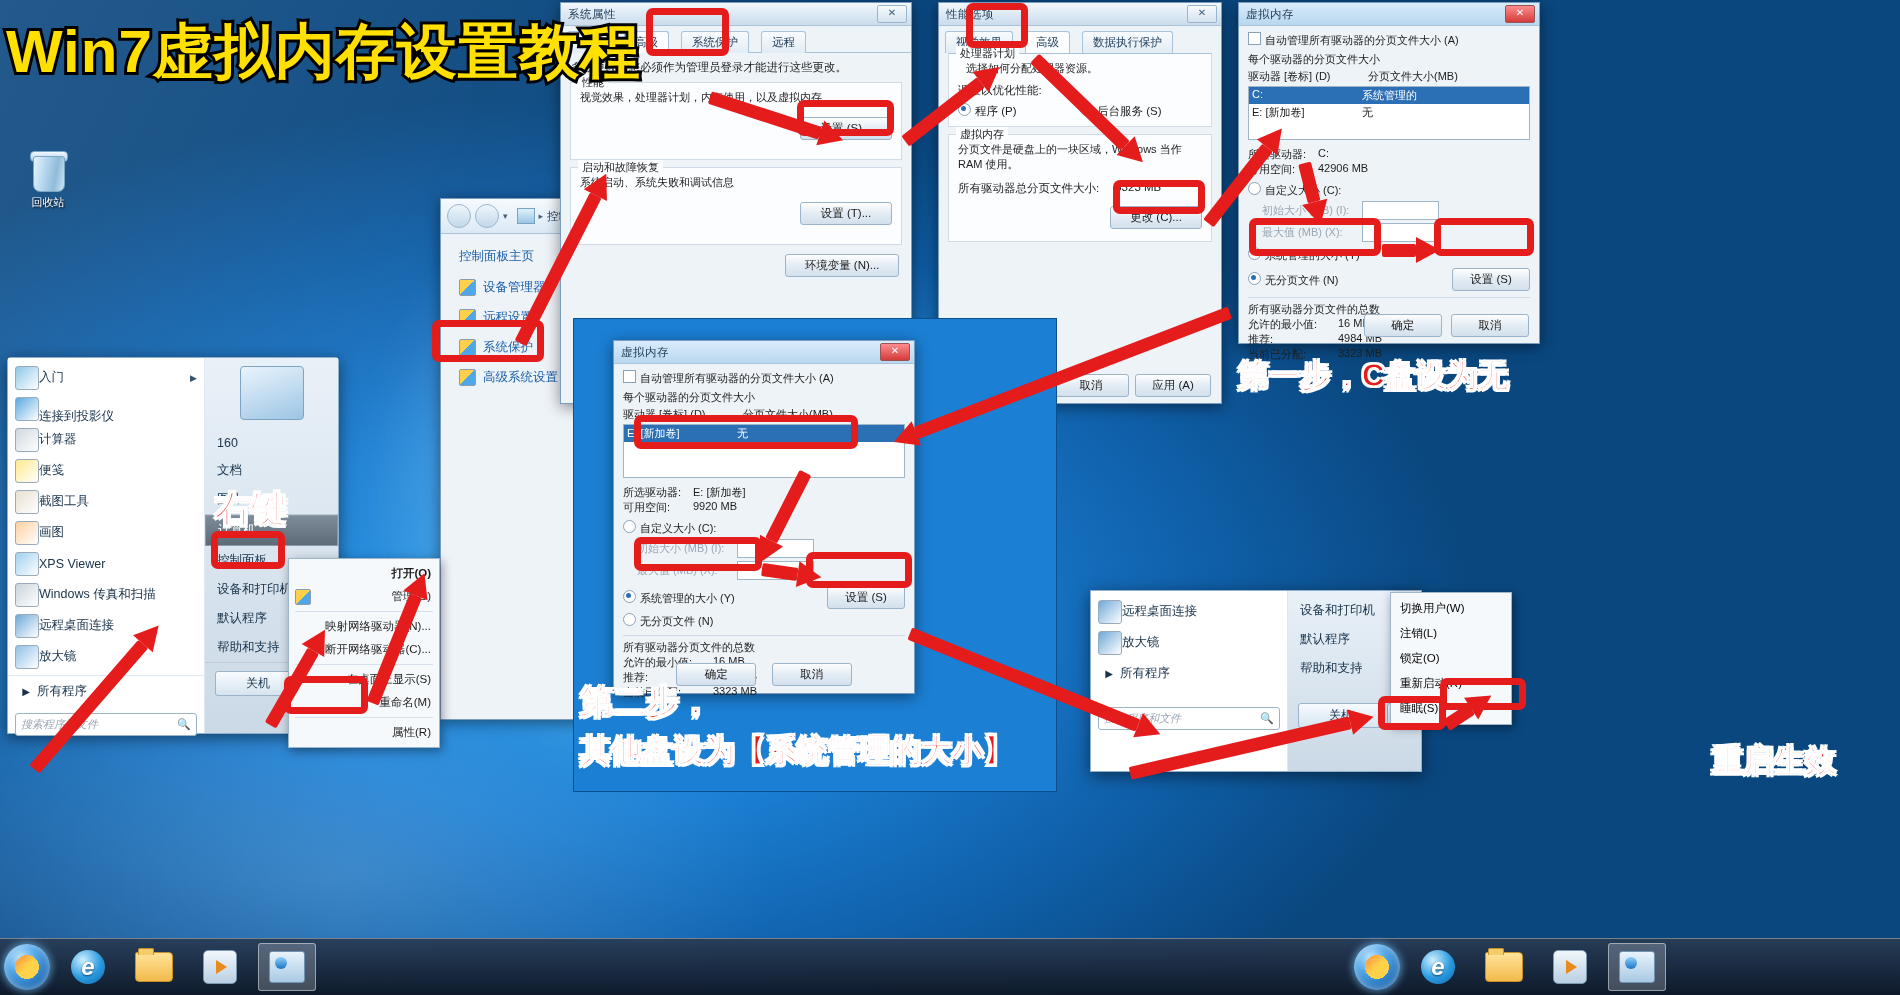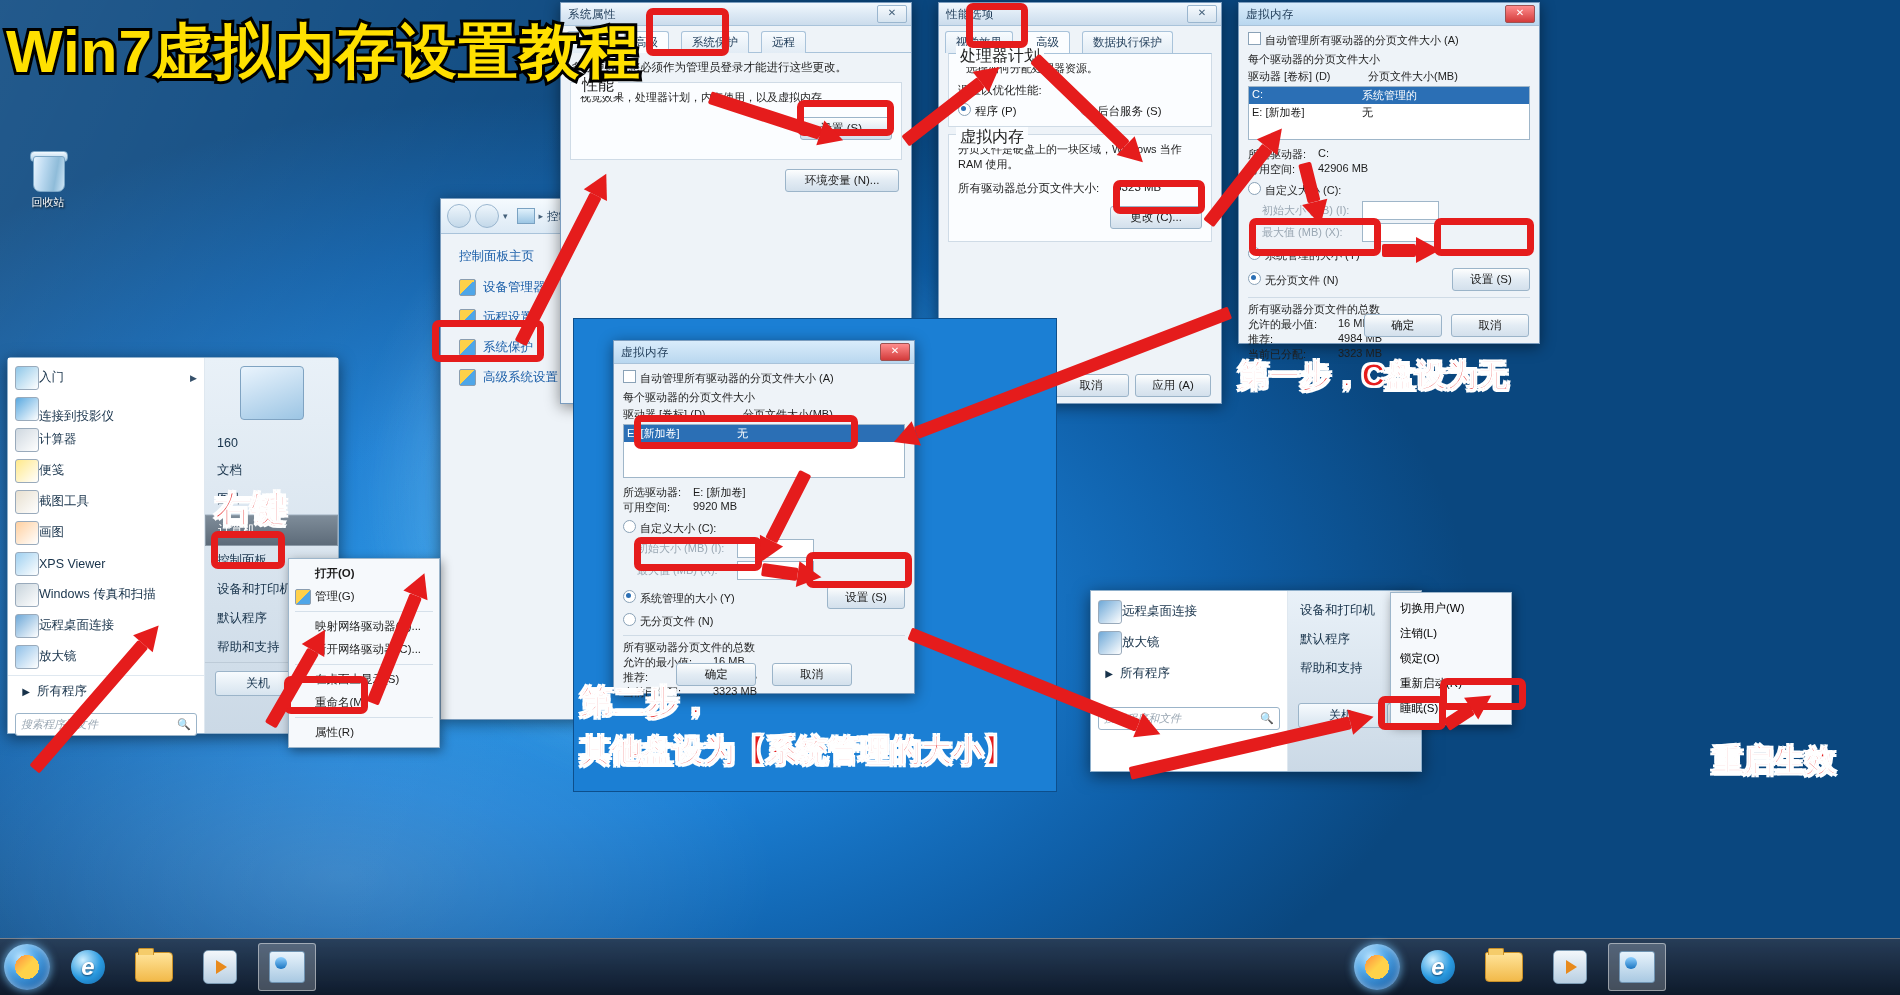--- a/index.html
+++ b/index.html
@@ -75,21 +75,21 @@
   
   .win{position:absolute;background:#eef3f8;border:1px solid #7a9cbe;
     box-shadow:0 3px 14px rgba(0,0,0,.45);font-size:12px;color:#1d1d1d;}
   .win .tbar{height:22px;background:linear-gradient(180deg,#f2f8fd,#dbe8f4 55%,#ccdcec);
     border-bottom:1px solid #a9c3da;display:flex;align-items:center;padding:0 4px;}
   .win .tbar .ttl{font-size:11.5px;color:#24405c;flex:1;padding-left:3px;letter-spacing:.5px;}
   .btn-close{width:28px;height:16px;border-radius:2px;border:1px solid #9b5252;
     background:linear-gradient(#ff8d8d,#d33b3b);color:#fff;font-size:10px;line-height:14px;text-align:center;}
   .btn-close.grey{background:linear-gradient(#f6fafd,#d5e3ef);border:1px solid #9ab6cf;color:#44607a;}
   .grp{border:1px solid #cfdbe6;background:#fbfdff;margin:7px 9px;padding:7px 9px;position:relative;}
-  .grp .lgd{position:absolute;top:-8px;left:7px;background:#fbfdff;padding:0 4px;font-size:16px;}
+  .grp .lgd{position:absolute;top:-8px;left:7px;background:#fbfdff;padding:0 4px;font-size:11px;}
   .btn{display:inline-block;min-width:74px;padding:3px 8px;text-align:center;font-size:11.5px;
     background:linear-gradient(180deg,#fdfefe,#e3ecf4 50%,#d3e0ec);border:1px solid #9bb4c9;border-radius:3px;color:#1b1b1b;}
   .tabs{display:flex;gap:12px;padding:5px 6px 0 6px;}
   .tab{padding:3px 10px;font-size:11.5px;background:linear-gradient(#f7fbfe,#e2ecf5);
     border:1px solid #a9c3da;border-bottom:none;border-radius:3px 3px 0 0;color:#26425e;}
   .tab.sel{background:#fbfdff;font-weight:normal;}
   .fldbox{border:1px solid #9fb6c9;background:#fff;height:17px;}
   .radio{display:inline-block;width:11px;height:11px;border-radius:50%;border:1px solid #8aa2b7;background:#fff;
     vertical-align:-1px;margin-right:4px;position:relative;}
   .radio.on:after{content:"";position:absolute;left:2px;top:2px;width:5px;height:5px;border-radius:50%;background:#2b6fb5;}
@@ -124,21 +124,21 @@
     display:flex;align-items:center;padding:0 5px;font-size:11px;color:#9aa7b3;font-style:italic;justify-content:space-between;}
   .sm-shut{margin:8px 10px;display:flex;}
   .sm-shut .b{flex:1;height:23px;background:linear-gradient(#f7fbfe,#d7e4ef);border:1px solid #9bb4c9;border-radius:3px;
     font-size:12px;color:#203c56;display:flex;align-items:center;justify-content:center;}
   .sm-shut .a{width:22px;height:23px;margin-left:3px;background:linear-gradient(#f7fbfe,#d7e4ef);
     border:1px solid #9bb4c9;border-radius:3px;display:flex;align-items:center;justify-content:center;font-size:9px;color:#203c56;}
 
   
   #ctxmenu{position:absolute;left:288px;top:558px;width:150px;background:#f6f9fc;border:1px solid #9db6cb;
     box-shadow:2px 3px 10px rgba(0,0,0,.4);padding:3px 0;font-size:11.5px;color:#1c1c1c;}
-  #ctxmenu .ci{padding:4px 8px 4px 26px;position:relative;white-space:nowrap;}
+  #ctxmenu .ci{padding:4px 8px 4px 26px;position:relative;white-space:nowrap;text-align:right;}
   #ctxmenu .ci.bold{font-weight:bold;}
   #ctxmenu .sep{height:1px;background:#d5e0ea;margin:3px 6px;}
 
   
   #sm2{position:absolute;left:1090px;top:590px;width:330px;height:180px;
     background:rgba(247,251,254,.97);border:1px solid #8fb0cc;box-shadow:0 4px 16px rgba(0,0,0,.5);display:flex;}
   #sm2l{width:196px;background:#fff;border-right:1px solid #dfe8f0;padding-top:5px;}
   #sm2r{flex:1;background:linear-gradient(180deg,#e9f1f8,#cbd9e6);padding-top:5px;}
   #shutsub{position:absolute;left:1390px;top:592px;width:120px;background:#f6f9fc;border:1px solid #9db6cb;
     box-shadow:2px 3px 10px rgba(0,0,0,.4);padding:3px 0;font-size:11.5px;}
@@ -212,20 +212,25 @@
       <div class="tab">远程</div>
     </div>
   <div style="border-top:1px solid #a9c3da;margin-top:-1px;padding:6px 10px 0;">
     <div style="font-size:11.5px;line-height:1.4;">多数更改，您必须作为管理员登录才能进行这些更改。</div>
   </div>
   <div id="sp-sections">
       <div class="grp" style="height: 62px;">
         <div class="lgd">性能</div>
         <div style="font-size:11px;line-height:1.35;">视觉效果，处理器计划，内存使用，以及虚拟内存</div>
         <div style="text-align:right;margin-top:12px;"><span class="btn">设置 (S)...</span></div>
+      </div>
+      <div class="grp" style="height: 62px;">
+        <div class="lgd">启动和故障恢复</div>
+        <div style="font-size:11px;line-height:1.35;">系统启动、系统失败和调试信息</div>
+        <div style="text-align:right;margin-top:12px;"><span class="btn">设置 (T)...</span></div>
       </div>
     </div>
   <div style="text-align:right;padding:2px 12px;">
     <span class="btn" style="min-width:96px;">环境变量 (N)...</span>
   </div>
   <div style="position:absolute;left:0;bottom:6px;width:100%;text-align:right;padding-right:12px;box-sizing:border-box;" id="sp-footer"><span class="btn" style="min-width: 58px;">确定</span><span class="btn" style="min-width: 58px; margin-left: 6px;">取消</span><span class="btn" style="min-width: 58px; margin-left: 6px;">应用 (A)</span></div>
 </div>
 
 <div class="win" style="left:938px;top:2px;width:282px;height:400px;">
   <div class="tbar">

